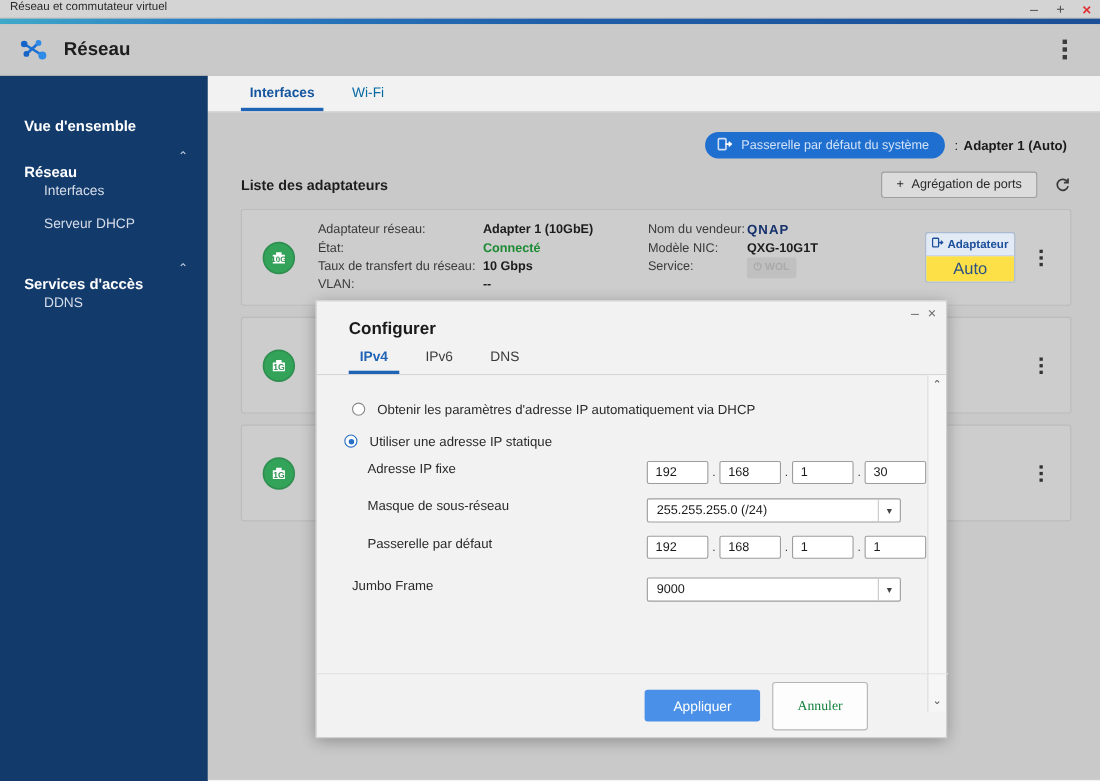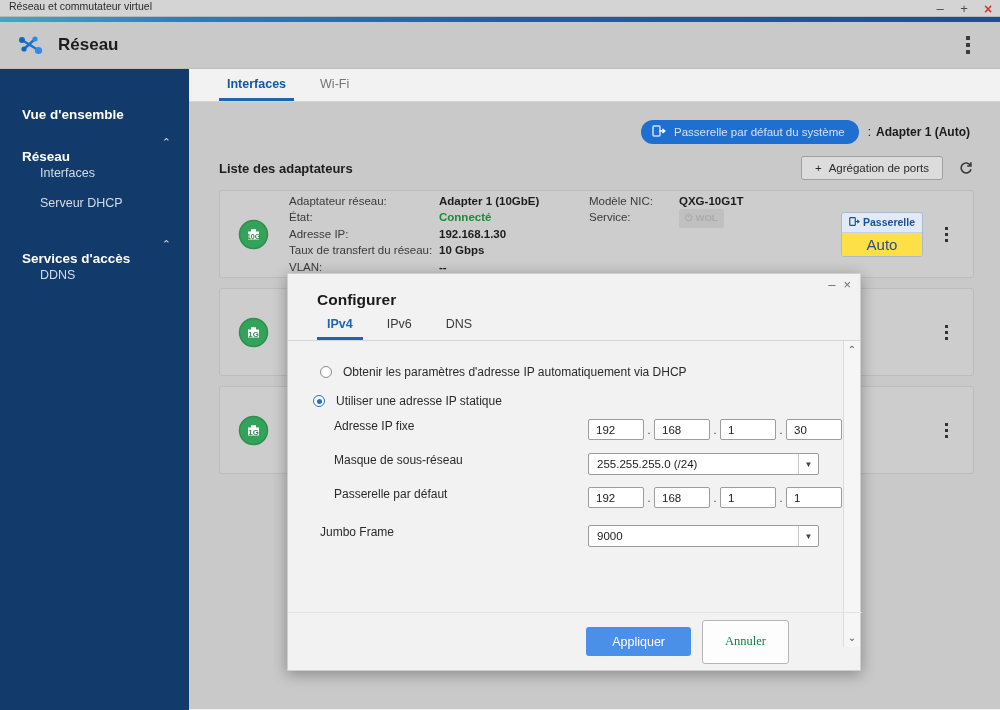--- a/index.html
+++ b/index.html
@@ -73,21 +73,21 @@
   
   .content {
     position: absolute; top: 69px; left: 189px; width: 811px; height: 641px;
     background: #f2f2f2;
   }
   .tabs {
     height: 33px; background: #f2f2f2; display: flex; align-items: flex-end;
     padding-left: 30px; border-bottom: 1px solid #d4d4d4;
   }
   .tab {
-    font-size: 12.5px; color: #737373; padding: 0 8px 7px 8px; margin-right: 18px;
+    font-size: 12.5px; color: #0369a1; padding: 0 8px 7px 8px; margin-right: 18px;
     border-bottom: 3px solid transparent;
   }
   .tab.active { color: #15569f; font-weight: bold; border-bottom-color: #1f63b5; }
 
   .content-body { background: #c9c9c9; height: 607px; position: relative; }
 
   .gateway-row {
     display: flex; align-items: center; justify-content: flex-end;
     padding: 18px 30px 0 0;
   }
@@ -349,33 +349,33 @@
             <div class="col-a">
               <div class="kv">
                 <span class="k">Adaptateur réseau:</span>
                 <span class="v">Adapter 1 (10GbE)</span>
               </div>
               <div class="kv">
                 <span class="k">État:</span>
                 <span class="v green">Connecté</span>
               </div>
               <div class="kv">
-                <span class="k">Adresse IP:</span>
-                <span class="v">192.168.1.30</span>
-              </div>
-              <div class="kv">
                 <span class="k">Taux de transfert du réseau:</span>
                 <span class="v">10 Gbps</span>
               </div>
               <div class="kv">
                 <span class="k">VLAN:</span>
                 <span class="v">--</span>
               </div>
             </div>
             <div class="col-b">
+              <div class="kv">
+                <span class="k">Nom du vendeur:</span>
+                <span class="qnap-logo">QNAP</span>
+              </div>
               <div class="kv">
                 <span class="k">Modèle NIC:</span>
                 <span class="v">QXG-10G1T</span>
               </div>
               <div class="kv">
                 <span class="k">Service:</span>
                 <span class="wol-badge">
                   <span>⏻</span>
                   <span>WOL</span>
                 </span>
@@ -383,21 +383,21 @@
             </div>
           </div>
           <div class="gw-btn">
             <div class="top">
               <span>
                 <svg width="11" height="11" viewBox="0 0 14 14">
                   <rect x="1" y="2" width="7" height="10" rx="1" fill="none" stroke="#1b4f9b" stroke-width="1.5"></rect>
                   <path d="M7.5 7 H12.5 M10.5 5 L12.7 7 L10.5 9" fill="none" stroke="#1b4f9b" stroke-width="1.5"></path>
                 </svg>
               </span>
-              <span>Passerelle</span>
+              <span>Adaptateur</span>
             </div>
             <div class="bot">Auto</div>
           </div>
           <div class="card-kebab">
               <i></i>
               <i></i>
               <i></i>
             </div>
         </div>
 

